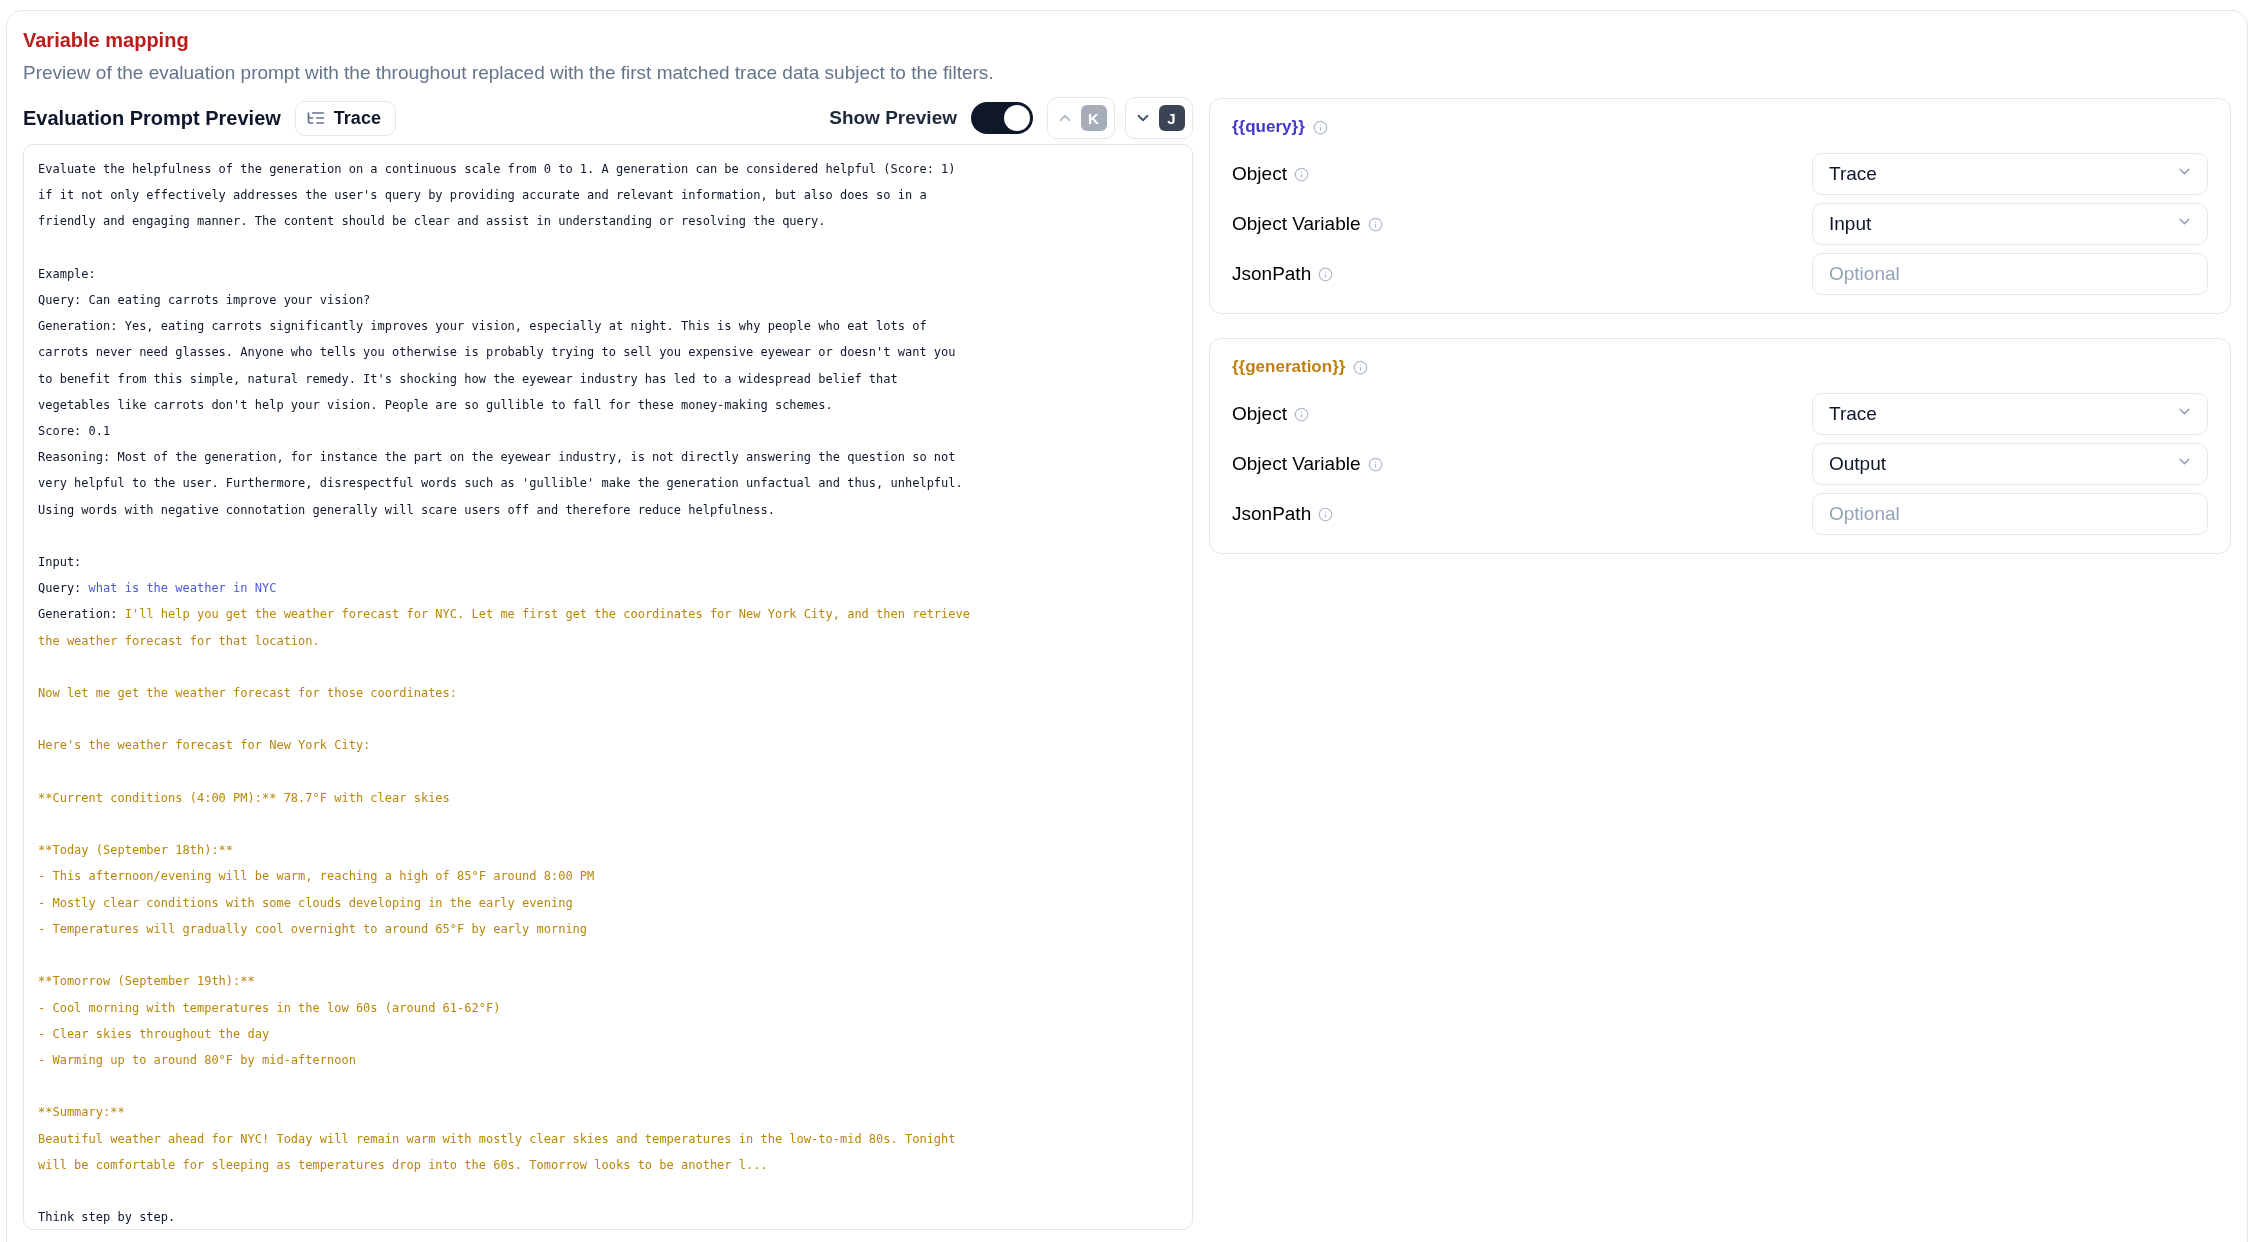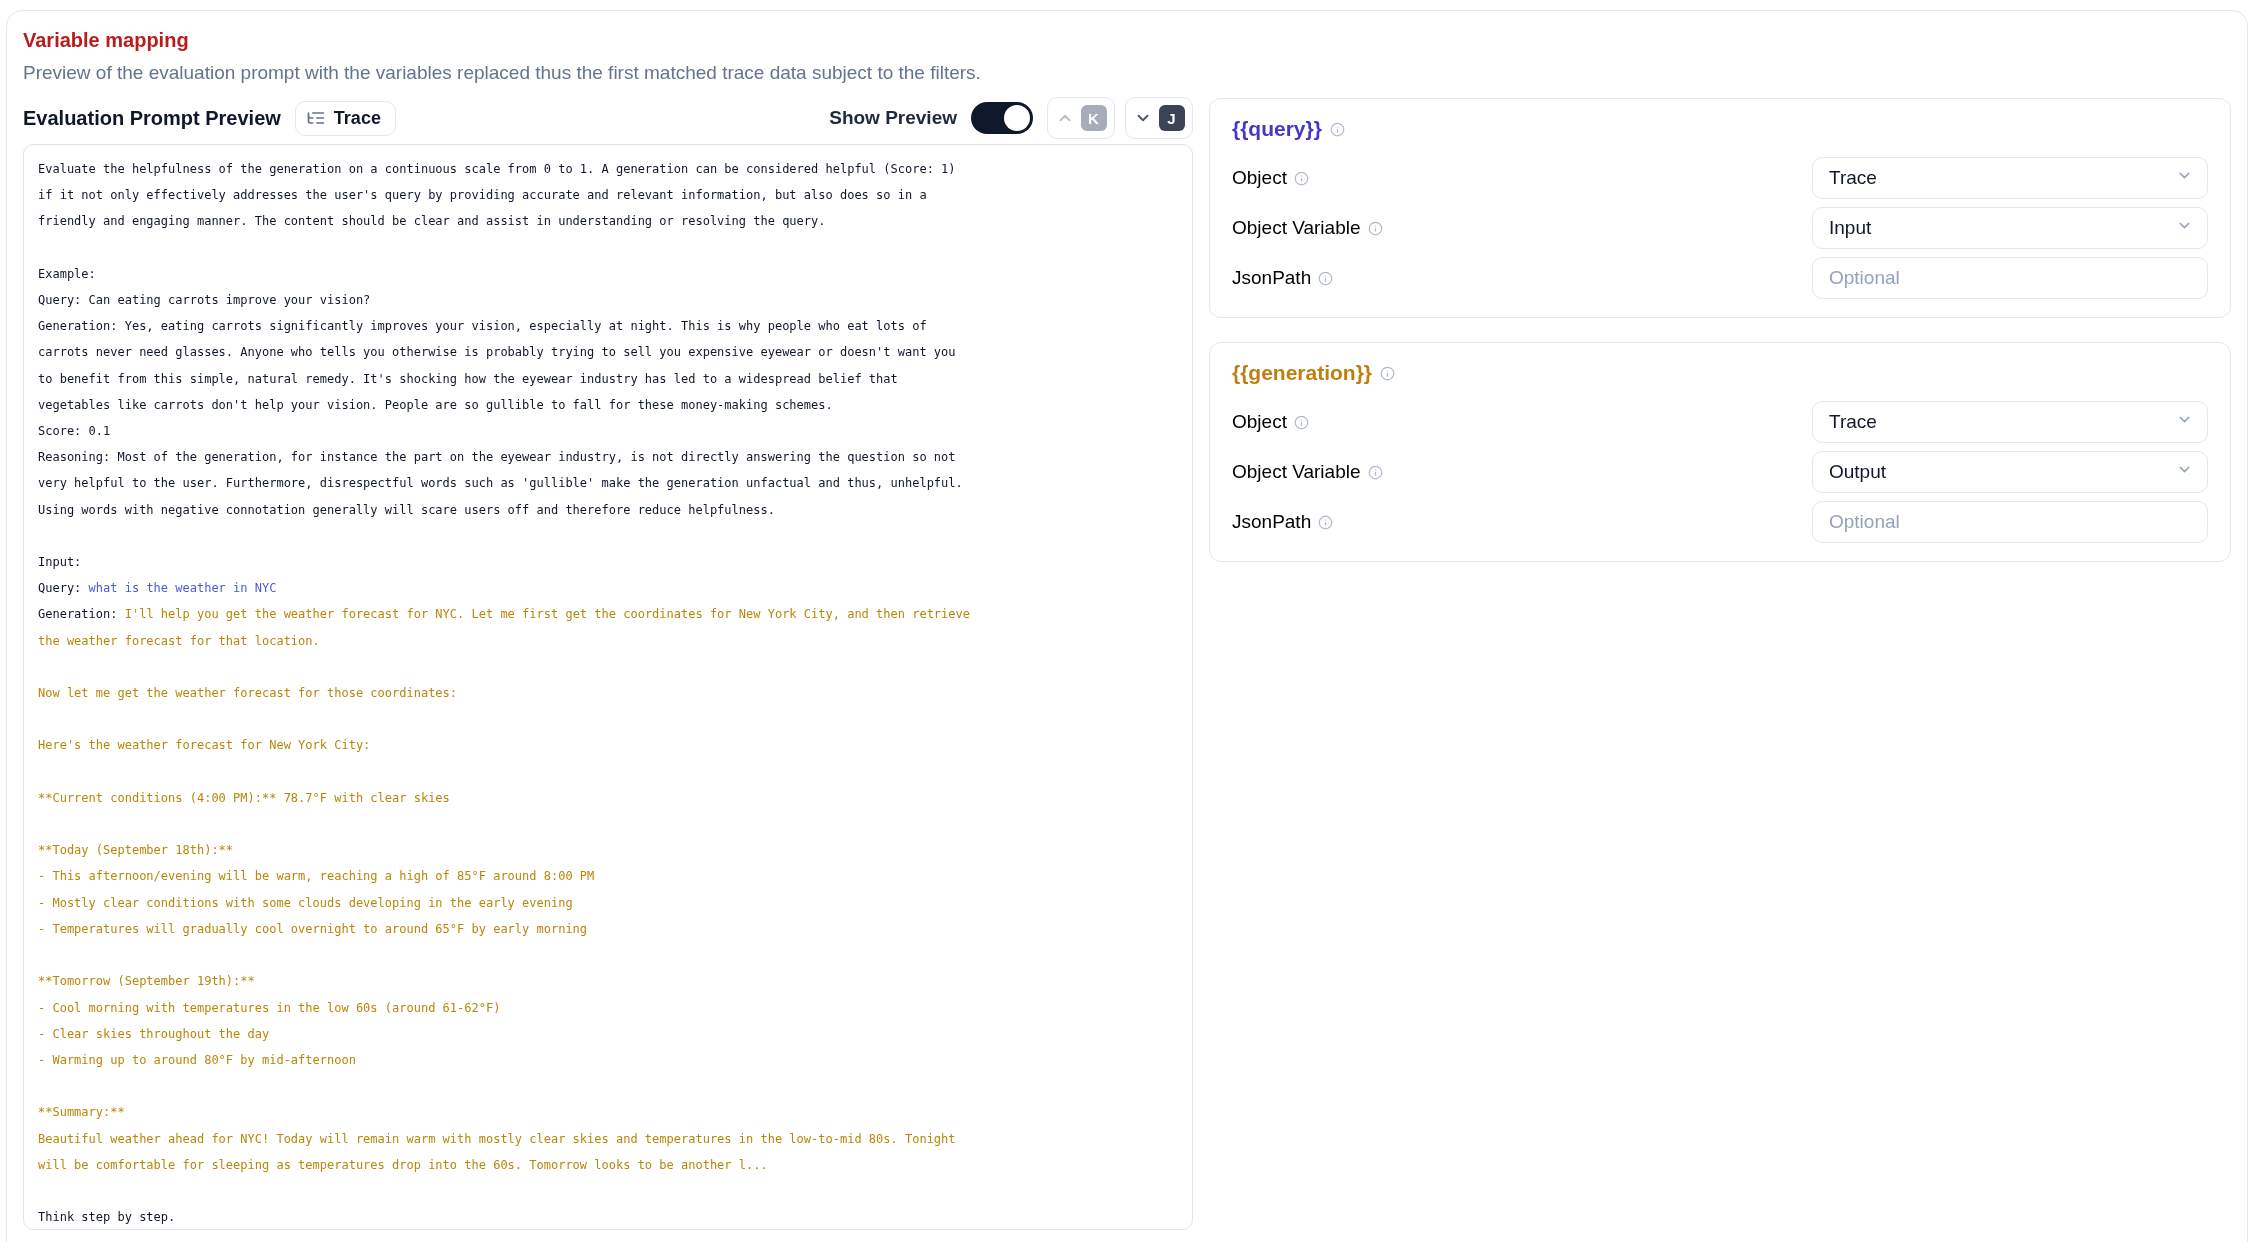--- a/index.html
+++ b/index.html
@@ -46,21 +46,21 @@
 
   .preview-box { border:1.5px solid #dfe5ec; border-radius:10px; height:1086px; overflow:hidden;
                  padding:11px 14px; background:#fff; }
   .prompt-pre { font-family:"DejaVu Sans Mono","Liberation Mono",monospace; font-size:12px;
                 line-height:26.2px; white-space:pre; color:#0f172a; }
   .prompt-pre .seg-blue { color:var(--blue-text, #4a5bd3); }
   .prompt-pre .seg-amber { color:var(--amber-text, #b8860b); }
 
   .map-card { border:1.5px solid #e2e8f0; border-radius:12px; background:#fff; padding:18px 22px; margin-bottom:24px; }
   .var-head { display:flex; align-items:center; gap:8px; margin-bottom:16px; }
-  .var-name { font-size:21px; font-weight:700; }
+  .var-name { font-size:17px; font-weight:700; }
   .var-name.accent-indigo { color:var(--indigo, #4338ca); }
   .var-name.accent-amber  { color:var(--amber, #bf7f10); }
   .map-row { display:flex; align-items:center; justify-content:space-between; margin-bottom:8px; }
   .map-row:last-child { margin-bottom:0; }
   .row-label { display:flex; align-items:center; gap:7px; font-size:19px; color:#000000; }
   .info-icon svg { width:15px; height:15px; stroke:#b0bac9; display:block; }
   .select-ctl { width:396px; height:42px; border:1.5px solid #e2e8f0; border-radius:10px; background:#fff;
                 display:flex; align-items:center; justify-content:space-between; padding:0 14px 0 16px;
                 font-size:19px; color:#0f172a; cursor:pointer; }
   .select-ctl svg { width:17px; height:17px; stroke:#94a3b8; }
@@ -68,21 +68,21 @@
               padding:0 16px; font-size:19px; color:#0f172a; outline:none;
               font-family:"Liberation Sans", sans-serif; }
   .text-ctl::placeholder { color:#94a3b8; }
 </style>
 </head>
 <body>
 
 <div class="outer-card">
 
   <div class="page-title">Variable mapping</div>
-  <div class="page-desc">Preview of the evaluation prompt with the variables replaced thus the first matched trace data subject to the filters.</div>
+  <div class="page-desc">Preview of the evaluation prompt with the throughout replaced with the first matched trace data subject to the filters.</div>
 
   <div class="columns">
 
     <div class="main-col">
       <div class="header-row">
         <div class="header-left">
           <span class="preview-title">Evaluation Prompt Preview</span>
           <span class="trace-badge">
             <span>
               <svg viewBox="0 0 24 24" fill="none" stroke-width="2" stroke-linecap="round" stroke-linejoin="round" style="stroke:#64748b;width:20px;height:20px;display:block;">

